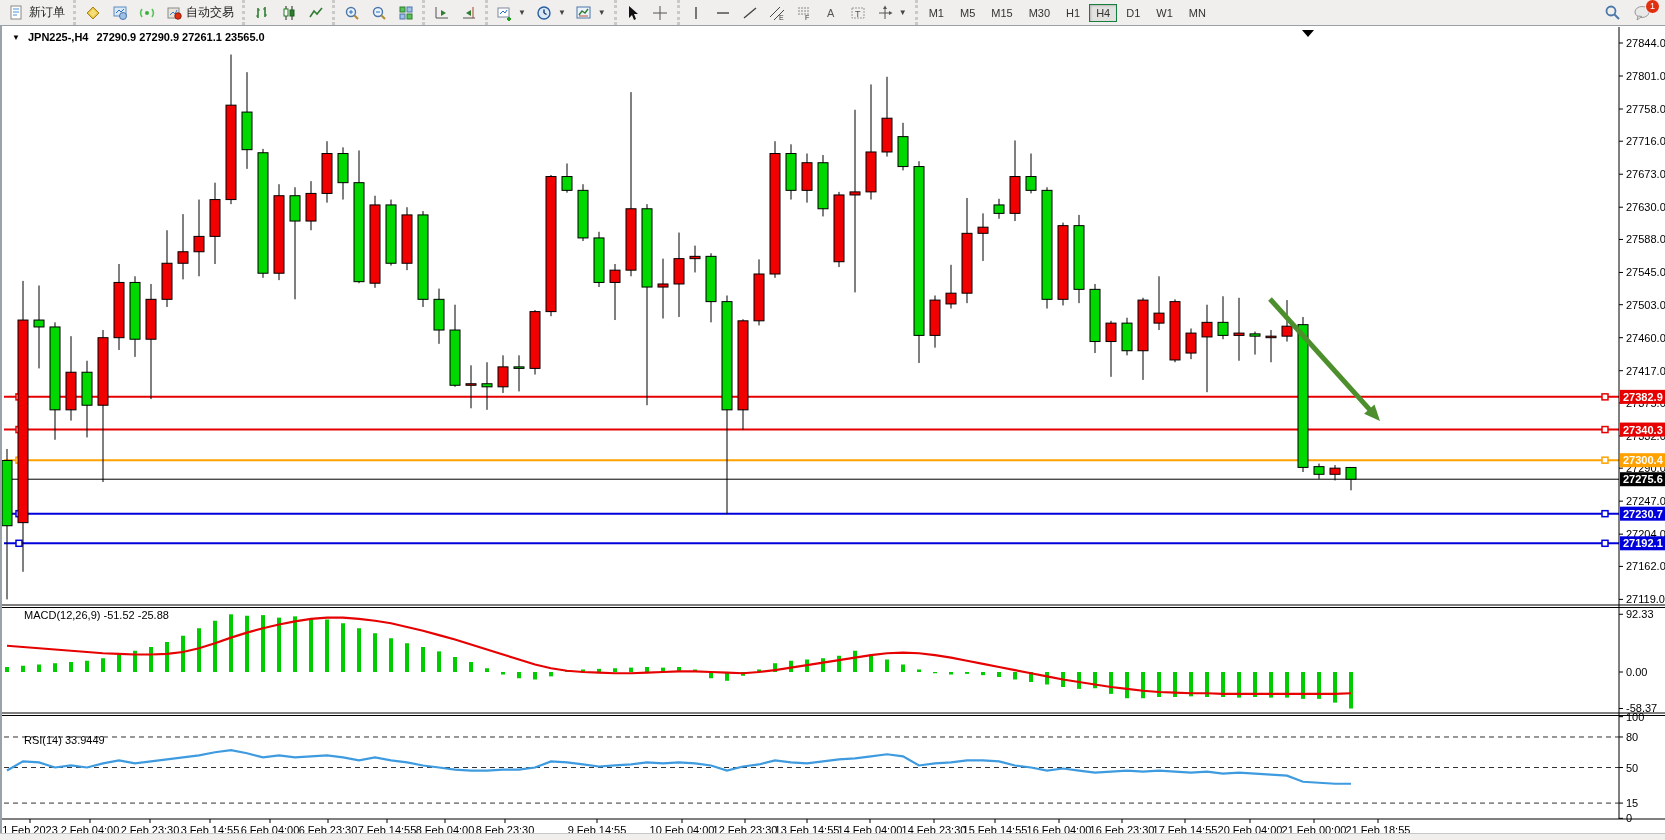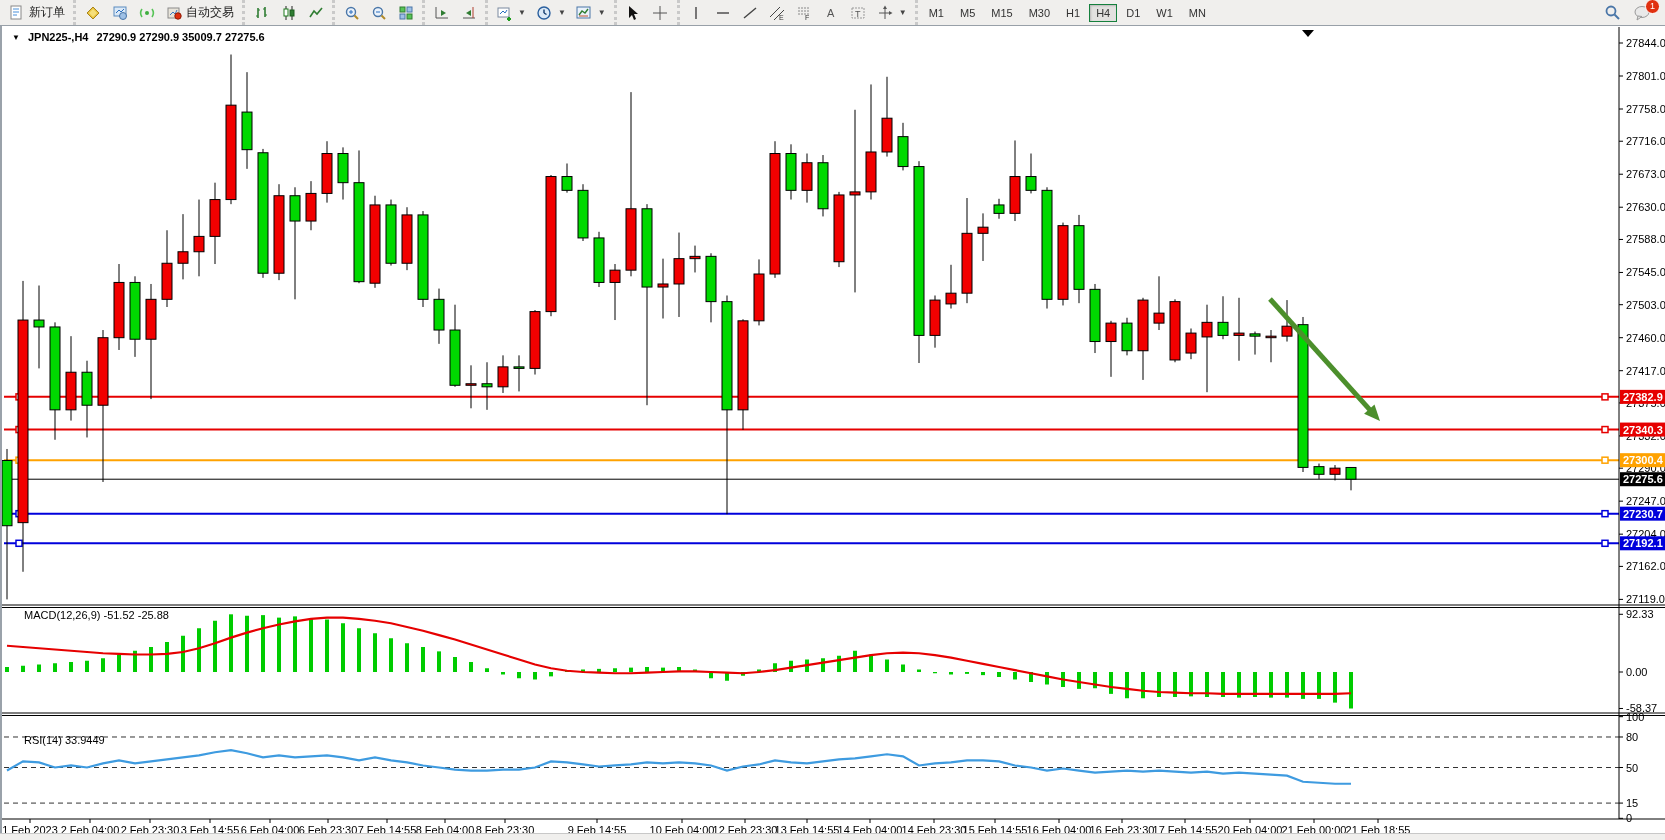--- a/index.html
+++ b/index.html
@@ -720,20 +720,20 @@
           <text x="1248" y="808" text-anchor="middle">20 Feb 04:00</text>
           <line x1="1312" y1="793" x2="1312" y2="797" stroke="#000"></line>
           <text x="1312" y="808" text-anchor="middle">21 Feb 00:00</text>
           <line x1="1376" y1="793" x2="1376" y2="797" stroke="#000"></line>
           <text x="1376" y="808" text-anchor="middle">21 Feb 18:55</text>
         </g>
       </svg>
     <div class="charttitle">
       <span class="tri">▼</span>
       <span>JPN225-,H4</span>
-      <span style="font-weight:bold;">27290.9 27290.9 35009.7 27275.6</span>
+      <span style="font-weight:bold;">27290.9 27290.9 27261.1 23565.0</span>
     </div>
     <div class="indlabel" style="top:583px;left:22px;">MACD(12,26,9) -51.52 -25.88</div>
     <div class="indlabel" style="top:708px;left:22px;">RSI(14) 33.9449</div>
   </div>
 
   <div class="statusstrip"></div>
 </div>
 
 </body></html>

